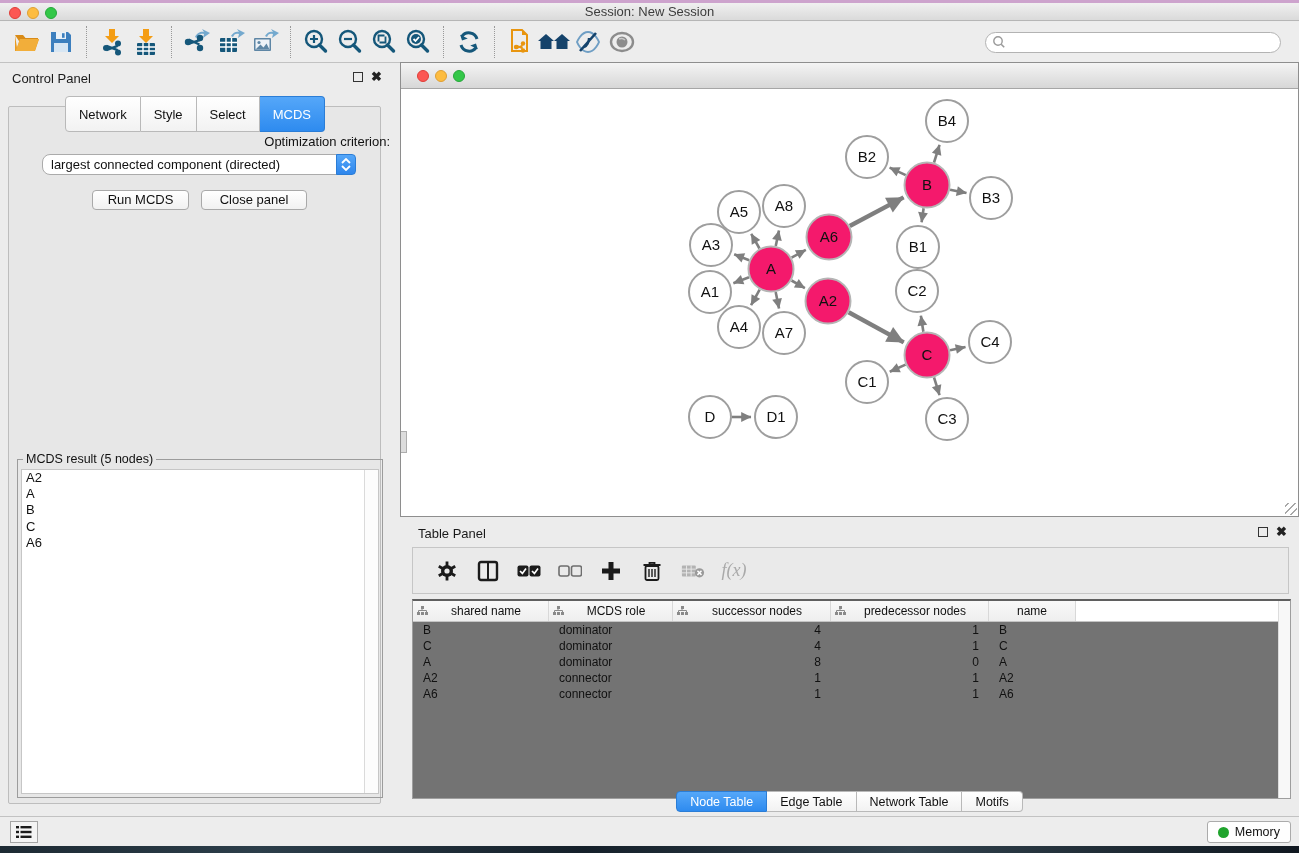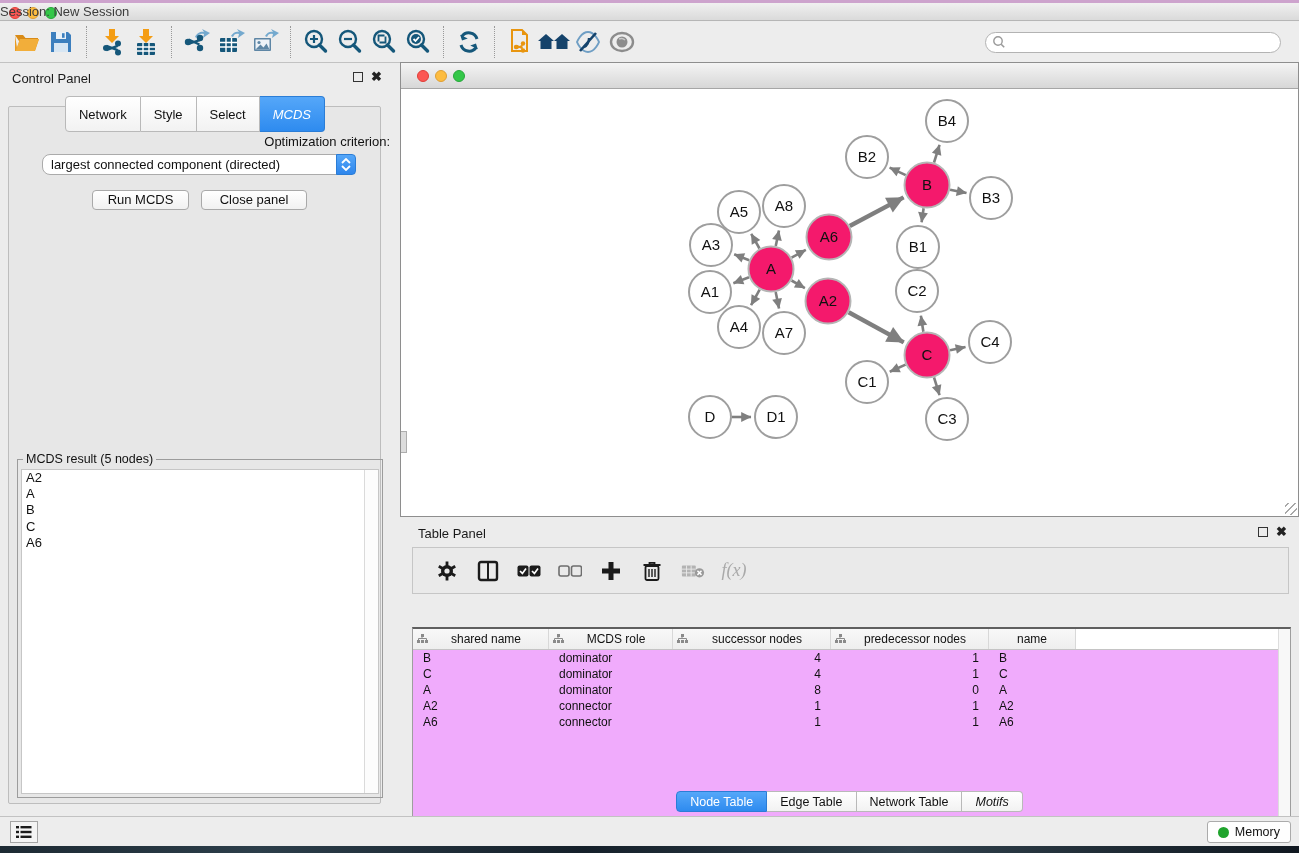--- a/index.html
+++ b/index.html
@@ -8,42 +8,42 @@
         font-family:"Liberation Sans", sans-serif; overflow:hidden; font-size:13px; color:#111;}
 
   
   .titlebar{ position:absolute; left:0; top:0; width:1299px; height:21px;
     background:linear-gradient(#F4F4F4,#DADADA); border-bottom:1px solid #B6B6B6;}
   .titlebar .accent{ position:absolute; left:0; top:0; width:100%; height:3px; background:#CDA3CD;}
   .tl{ position:absolute; top:7px; width:12px; height:12px; border-radius:50%;}
   .tl.red{ left:9px;  background:#FC5753; border:1px solid #DF3E38;}
   .tl.yellow{ left:27px; background:#FDBC40; border:1px solid #DE9F34;}
   .tl.green{ left:45px; background:#33C748; border:1px solid #27A73B;}
-  .titlebar .title{ position:absolute; left:0; right:0; top:4px; text-align:left; color:#3C3C3C;}
+  .titlebar .title{ position:absolute; left:0; right:0; top:4px; text-align:center; color:#3C3C3C;}
 
   
   .toolbar{ position:absolute; left:0; top:22px; width:1299px; height:41px; background:#EDEDED;
     border-bottom:1px solid #C2C2C2; display:flex; align-items:center; padding:0 10px;}
   .tbtn{ width:34px; height:34px; display:flex; align-items:center; justify-content:center; cursor:default;}
   .tsep{ width:0; height:32px; border-left:1px dotted #999; margin:0 8px;}
   .searchbox{ margin-left:auto; margin-right:8px; width:296px; height:21px; background:#fff;
     border:1px solid #B3B3B3; border-radius:11px; display:flex; align-items:center; padding:0 6px;}
   .searchbox input{ border:none; outline:none; flex:1; font:12px "Liberation Sans",sans-serif; background:transparent;}
 
   
   .control-panel{ position:absolute; left:0; top:64px; width:390px; height:751px; background:#ECECEC;}
   .panel-head{ position:absolute; left:12px; top:7px; font-size:13px; color:#1A1A1A;}
   .win-icons{ position:absolute; right:8px; top:8px; display:flex; gap:8px; align-items:center;}
   .float-ico{ width:10px; height:10px; border:1.5px solid #333;}
   .close-ico{ font-size:13px; font-weight:bold; color:#222; line-height:10px;}
   .cp-tabs{ position:absolute; left:0; right:0; top:32px; display:flex; justify-content:center; z-index:2;}
   .tabbtn{ height:36px; padding:0 13px; background:linear-gradient(#FFFFFF,#F2F2F2);
     border:1px solid #B9B9B9; border-left-width:0; font-size:13px; display:flex; align-items:center; color:#111;}
   .tabbtn:first-child{ border-radius:4px 0 0 4px; border-left-width:1px;}
-  .tabbtn:last-child{ border-radius:0 4px 4px 0;font-style:italic;}
+  .tabbtn:last-child{ border-radius:0 4px 4px 0;}
   .tabbtn.sel{ background:linear-gradient(#55A7F9,#2E8BEF); border-color:#2B7DD6; color:#fff;}
   .cp-box{ position:absolute; left:8px; top:42px; width:373px; height:698px; background:#E7E7E7;
     border:1px solid #BDBDBD; border-radius:2px;}
   .opt-label{ position:absolute; left:0; right:0; top:70px; text-align:right;}
   .dropdown{ position:absolute; left:42px; top:90px; width:314px; height:21px; background:#fff;
     border:1px solid #ABABAB; border-radius:8px; display:flex; align-items:center;}
   .dropdown .ddtext{ flex:1; padding-left:8px; font-size:13px; white-space:nowrap; overflow:hidden;}
   .stepper{ width:20px; height:21px; margin:-1px -1px -1px 0; border-radius:0 4px 4px 0;
     background:linear-gradient(#55A7F9,#2E86EC); display:flex; flex-direction:column;
     align-items:center; justify-content:center; gap:1px; border:1px solid #2B7DD6;}
@@ -72,22 +72,22 @@
     background:
       linear-gradient(135deg, transparent 50%, transparent 50%),
       repeating-linear-gradient(135deg,#FFFFFF 0 2px,#A8A8A8 2px 3px, transparent 3px 5px);}
 
   
   .table-panel{ position:absolute; left:400px; top:519px; width:899px; height:297px; background:#ECECEC;}
   .tp-toolbar{ position:absolute; left:12px; top:28px; width:877px; height:47px; background:#EAEAEA;
     border:1px solid #C6C6C6; display:flex; align-items:center; gap:17px; padding-left:22px;}
   .ticon{ width:24px; height:24px; display:flex; align-items:center; justify-content:center;}
   .fx{ font:italic 18px "Liberation Serif", serif; color:#A9A9A9;}
-  .dtable{ position:absolute; left:12px; top:80px; width:879px; height:200px; background:#f0abfc;
-    border:1px solid #9E9E9E; border-top:2px solid #5F5F5F; overflow:hidden;margin-top:28px;}
+  .dtable{ position:absolute; left:12px; top:80px; width:879px; height:200px; background:#737373;
+    border:1px solid #9E9E9E; border-top:2px solid #5F5F5F; overflow:hidden;}
   .thead{ display:grid; grid-template-columns:136px 124px 158px 158px 87px 1fr; height:21px;
     background:linear-gradient(#F8F8F8,#EEEEEE); border-bottom:1px solid #C4C4C4;}
   .th{ display:flex; align-items:center; border-right:1px solid #D8D8D8; font-size:12px; padding:0 4px;}
   .th:last-child{ border-right:none; background:#fff;}
   .th .hlabel{ flex:1; text-align:center;}
   .trow{ display:grid; grid-template-columns:136px 124px 158px 158px 87px 1fr; height:16px; font-size:12px; align-items:center;}
   .td{ padding:0 10px; white-space:nowrap;}
   .td.num{ text-align:right;}
   .tbl-scroll{ position:absolute; top:0; bottom:0; right:0; width:12px; background:#F8F8F8; border-left:1px solid #DDD;}
   .tp-tabs{ position:absolute; left:0; right:0; top:272px; display:flex; justify-content:center;}

